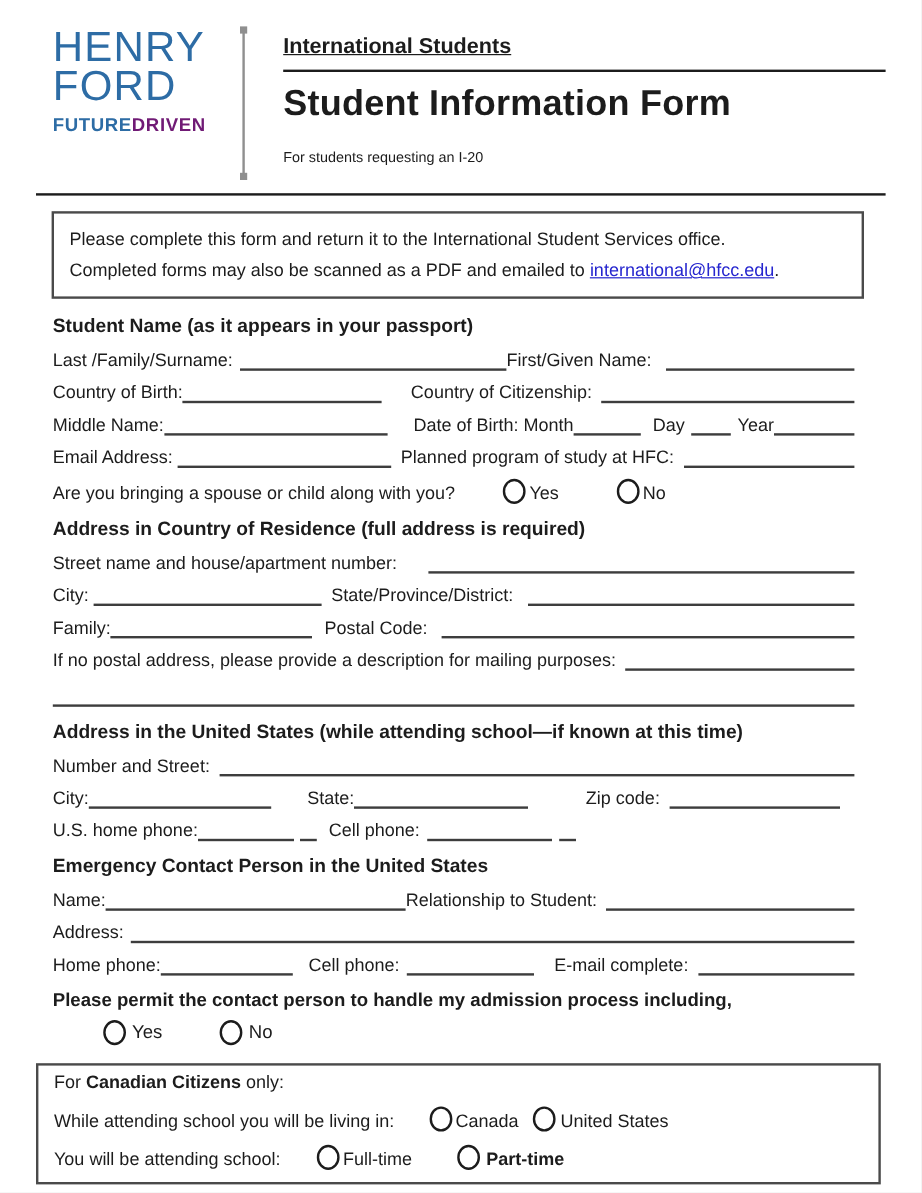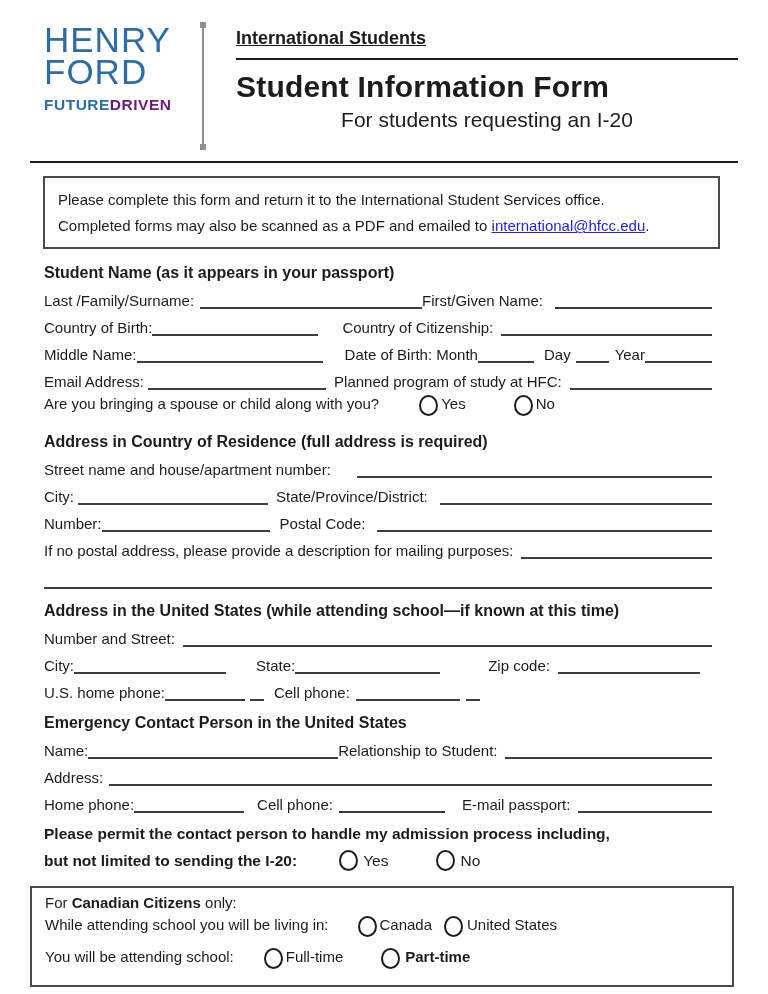--- a/index.html
+++ b/index.html
@@ -23,35 +23,35 @@
   .tag-driven { color:#701a75; }
 
   .vsep { width:2px; background:#8f8f8f; height:124px; margin:0 0 0 26px; position:relative; flex:none; }
   .vsep::before, .vsep::after { content:""; position:absolute; left:-2px; width:6px; height:6px; background:#8f8f8f; }
   .vsep::before { top:-2px; } .vsep::after { bottom:-2px; }
 
   .titles { flex:1; margin-left:32px; padding-top:4px; }
   .eyebrow { font-size:18px; font-weight:bold;text-decoration:underline; }
   .title-rule { border:none; border-top:2px solid #1c1c1c; margin:9px 0 10px 0; }
   .doc-title { font-size:30px; font-weight:bold; letter-spacing:0.2px; }
-  .subtitle { font-size:21px; margin-top:4px;text-align:center; }
+  .subtitle { font-size:12px; margin-top:20px; }
 
   .page-rule { border:none; border-top:2px solid #1c1c1c; margin-top:13px; }
 
   
   .notice { border:2px solid #4a4a4a; margin:13px 18px 0 13px; padding:7px 13px 9px 13px; }
   .notice p { font-size:15px; line-height:1.55; margin-top:3px; }
   .email-link { color:#2626cf; text-decoration:underline; cursor:pointer; }
 
   
   .content { padding:0 26px 0 14px; }
   .sec { font-size:16px; font-weight:bold; margin-top:13px; }
   .sec-first { margin-top:15px; }
   .row { display:flex; align-items:flex-end; margin-top:6px; height:21px; white-space:nowrap; }
-  .row.q { align-items:flex-start; height:25px; margin-top:5px; }
+  .row.q { align-items:flex-end; height:25px; margin-top:5px; }
   .lbl { flex:none; }
   .ln { border-bottom:2px solid #3d3d3d; height:15px; flex:none; }
   .ln.grow { flex:1; }
   .fullline { border-bottom:2px solid #3d3d3d; margin-top:9px; height:21px; }
 
   .radio { width:19px; height:21px; border:2px solid #1c1c1c; border-radius:50%; flex:none; background:#fff; }
   .radio-lbl { margin-left:6px; }
 
   .perm { margin-top:10px; font-weight:bold; font-size:15.5px; line-height:22px; }
   .perm-row2 { display:flex; align-items:center; margin-top:3px; height:26px; }
@@ -140,21 +140,21 @@
     </div>
 
     <div class="row">
       <span class="lbl">City:</span>
       <span class="ln" style="width:190px; margin-left:4px;"></span>
       <span class="lbl" style="margin-left:8px;">State/Province/District:</span>
       <span class="ln grow" style="margin-left:12px;"></span>
     </div>
 
     <div class="row">
-      <span class="lbl">Number:</span>
+      <span class="lbl">Family:</span>
       <span class="ln" style="width:168px;"></span>
       <span class="lbl" style="margin-left:10px;">Postal Code:</span>
       <span class="ln grow" style="margin-left:12px;"></span>
     </div>
 
     <div class="row">
       <span class="lbl">If no postal address, please provide a description for mailing purposes:</span>
       <span class="ln grow" style="margin-left:8px;"></span>
     </div>
 
@@ -197,28 +197,27 @@
     <div class="row">
       <span class="lbl">Address:</span>
       <span class="ln grow" style="margin-left:6px;"></span>
     </div>
 
     <div class="row">
       <span class="lbl">Home phone:</span>
       <span class="ln" style="width:110px;"></span>
       <span class="lbl" style="margin-left:13px;">Cell phone:</span>
       <span class="ln" style="width:106px; margin-left:6px;"></span>
-      <span class="lbl" style="margin-left:17px;">E-mail passport:</span>
+      <span class="lbl" style="margin-left:17px;">E-mail complete:</span>
       <span class="ln grow" style="margin-left:8px;"></span>
     </div>
 
     <div class="perm">
       <div>Please permit the contact person to handle my admission process including,</div>
       <div class="perm-row2">
-        <span>but not limited to sending the I-20:</span>
         <span class="radio" style="margin-left:42px;"></span>
         <span class="radio-lbl" style="font-weight:normal; margin-left:5px;">Yes</span>
         <span class="radio" style="margin-left:48px;"></span>
         <span class="radio-lbl" style="font-weight:normal; margin-left:5px;">No</span>
       </div>
     </div>
   </div>
 
   <div class="canada-box">
     <div><span>For </span><b>Canadian Citizens</b><span> only:</span></div>

